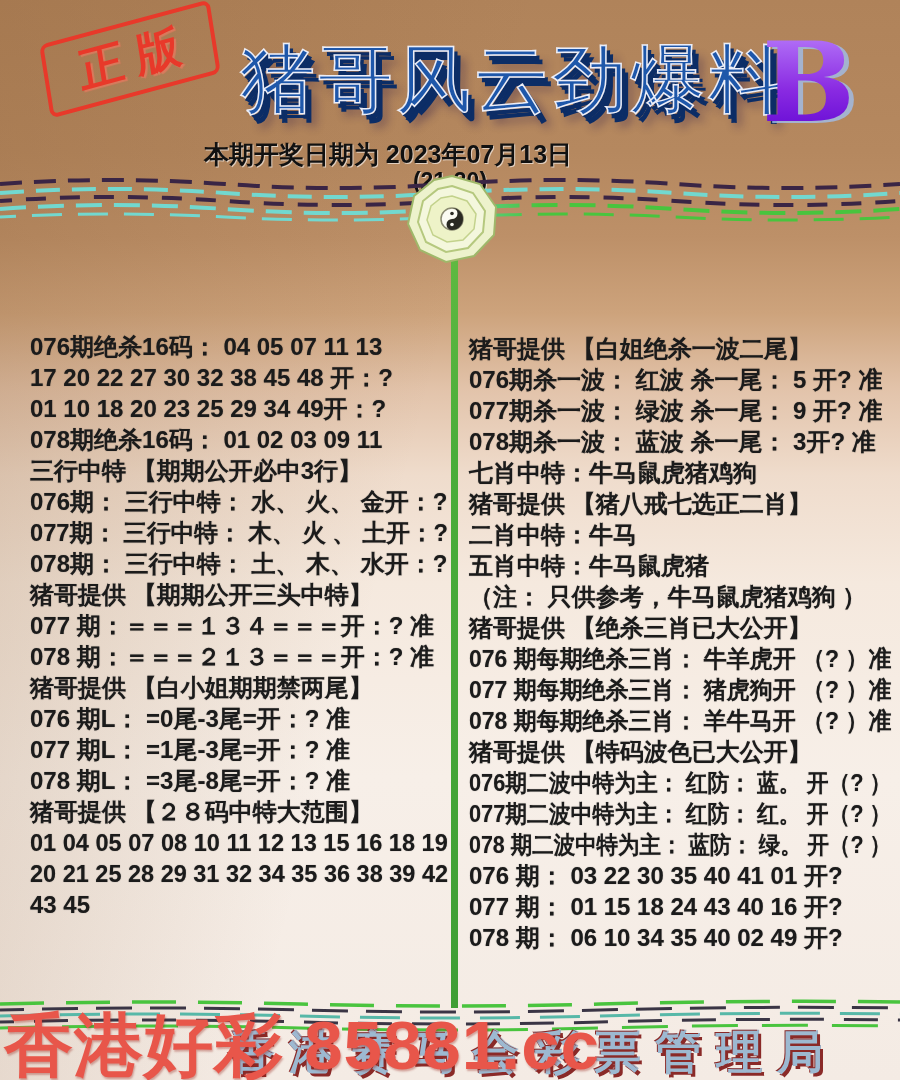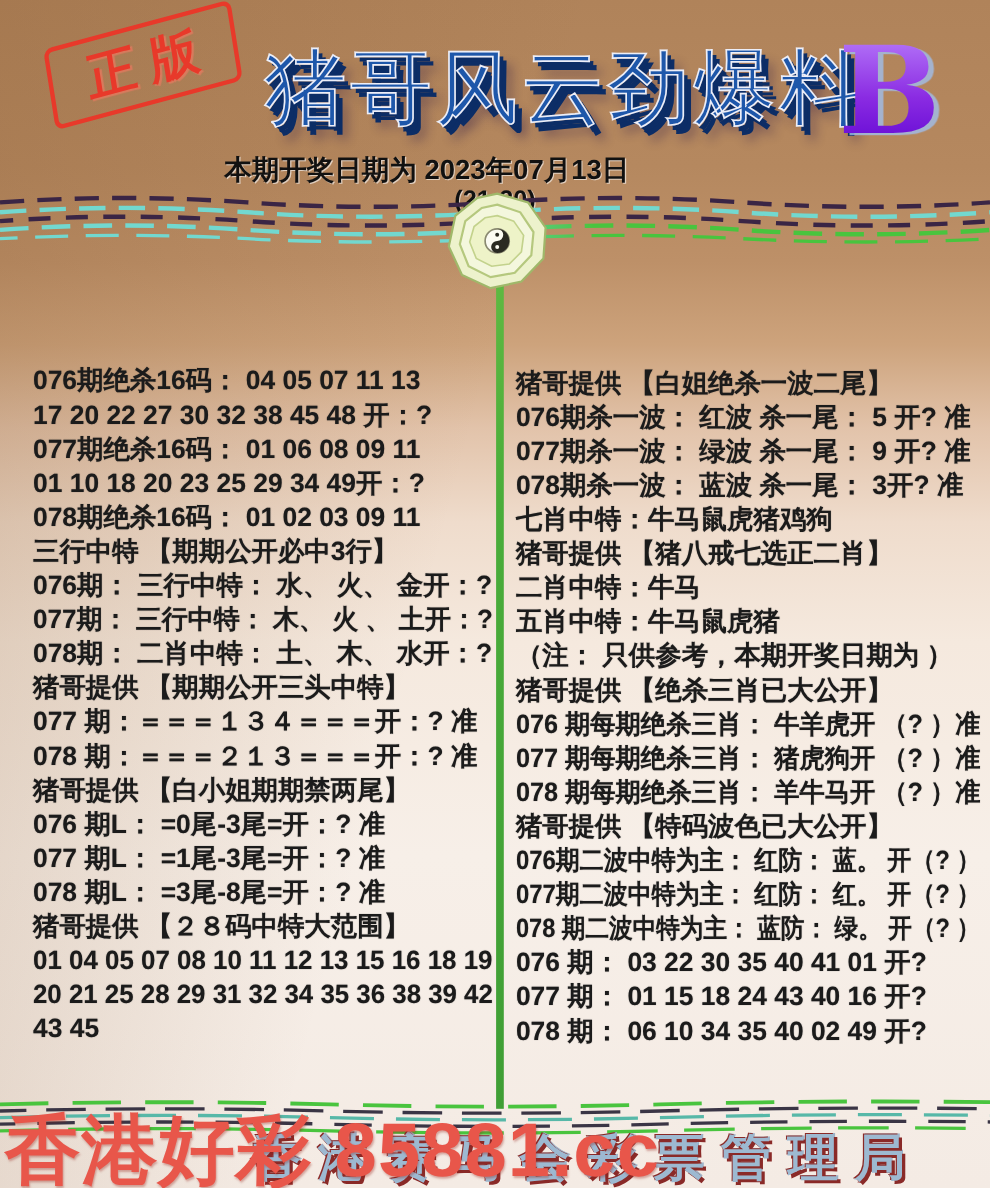--- a/index.html
+++ b/index.html
@@ -116,27 +116,26 @@
     <path d="M46 34 a11 11 0 0 1 0 22 a5.5 5.5 0 0 1 0 -11 a5.5 5.5 0 0 0 0 -11 Z" fill="#2a2a22"></path>
     <circle cx="46" cy="39.5" r="1.8" fill="#2a2a22"></circle>
     <circle cx="46" cy="50.5" r="1.8" fill="#fbfbf2"></circle>
   </svg>
 
   <div class="divider"></div>
 
   <div class="col left">
       <div class="line">076期绝杀16码：  04 05 07 11 13</div>
       <div class="line">17 20 22 27 30 32 38 45 48 开：?</div>
-      <div class="line">077期绝杀16码：  01 06 08 09 11</div>
       <div class="line">01 10 18 20 23 25 29 34 49开：?</div>
       <div class="line">078期绝杀16码：  01 02 03 09 11</div>
       <div class="line">三行中特 【期期公开必中3行】</div>
       <div class="line">076期： 三行中特： 水、 火、 金开：?</div>
       <div class="line" style="transform-origin: left center; transform: scaleX(0.985849);">077期： 三行中特： 木、 火 、 土开：?</div>
-      <div class="line">078期： 二肖中特： 土、 木、 水开：?</div>
+      <div class="line">078期： 三行中特： 土、 木、 水开：?</div>
       <div class="line">猪哥提供 【期期公开三头中特】</div>
       <div class="line">077 期：＝＝＝１３４＝＝＝开：? 准</div>
       <div class="line">078 期：＝＝＝２１３＝＝＝开：? 准</div>
       <div class="line">猪哥提供 【白小姐期期禁两尾】</div>
       <div class="line">076 期L： =0尾-3尾=开：? 准</div>
       <div class="line">077 期L： =1尾-3尾=开：? 准</div>
       <div class="line">078 期L： =3尾-8尾=开：? 准</div>
       <div class="line">猪哥提供 【２８码中特大范围】</div>
       <div class="line" style="transform-origin: left center; transform: scaleX(0.981221);">01 04 05 07 08 10 11 12 13 15 16 18 19</div>
       <div class="line" style="transform-origin: left center; transform: scaleX(0.978923);">20 21 25 28 29 31 32 34 35 36 38 39 42</div>
@@ -144,21 +143,21 @@
     </div>
   <div class="col right">
       <div class="line">猪哥提供 【白姐绝杀一波二尾】</div>
       <div class="line">076期杀一波： 红波  杀一尾： 5 开? 准</div>
       <div class="line">077期杀一波： 绿波  杀一尾： 9 开? 准</div>
       <div class="line">078期杀一波： 蓝波  杀一尾： 3开? 准</div>
       <div class="line">七肖中特：牛马鼠虎猪鸡狗</div>
       <div class="line">猪哥提供 【猪八戒七选正二肖】</div>
       <div class="line">二肖中特：牛马</div>
       <div class="line">五肖中特：牛马鼠虎猪</div>
-      <div class="line">（注： 只供参考，本期开奖日期为 ）</div>
+      <div class="line">（注： 只供参考，牛马鼠虎猪鸡狗 ）</div>
       <div class="line">猪哥提供 【绝杀三肖已大公开】</div>
       <div class="line" style="transform-origin: left center; transform: scaleX(0.956916);">076 期每期绝杀三肖： 牛羊虎开 （? ）准</div>
       <div class="line" style="transform-origin: left center; transform: scaleX(0.956916);">077 期每期绝杀三肖： 猪虎狗开 （? ）准</div>
       <div class="line" style="transform-origin: left center; transform: scaleX(0.956916);">078 期每期绝杀三肖： 羊牛马开 （? ）准</div>
       <div class="line">猪哥提供 【特码波色已大公开】</div>
       <div class="line" style="transform-origin: left center; transform: scaleX(0.907527);">076期二波中特为主： 红防： 蓝。 开（? ）</div>
       <div class="line" style="transform-origin: left center; transform: scaleX(0.907527);">077期二波中特为主： 红防： 红。 开（? ）</div>
       <div class="line" style="transform-origin: left center; transform: scaleX(0.894068);">078 期二波中特为主： 蓝防： 绿。 开（? ）</div>
       <div class="line">076 期： 03  22  30  35  40  41 01 开?</div>
       <div class="line">077 期： 01  15  18  24  43  40 16 开?</div>

